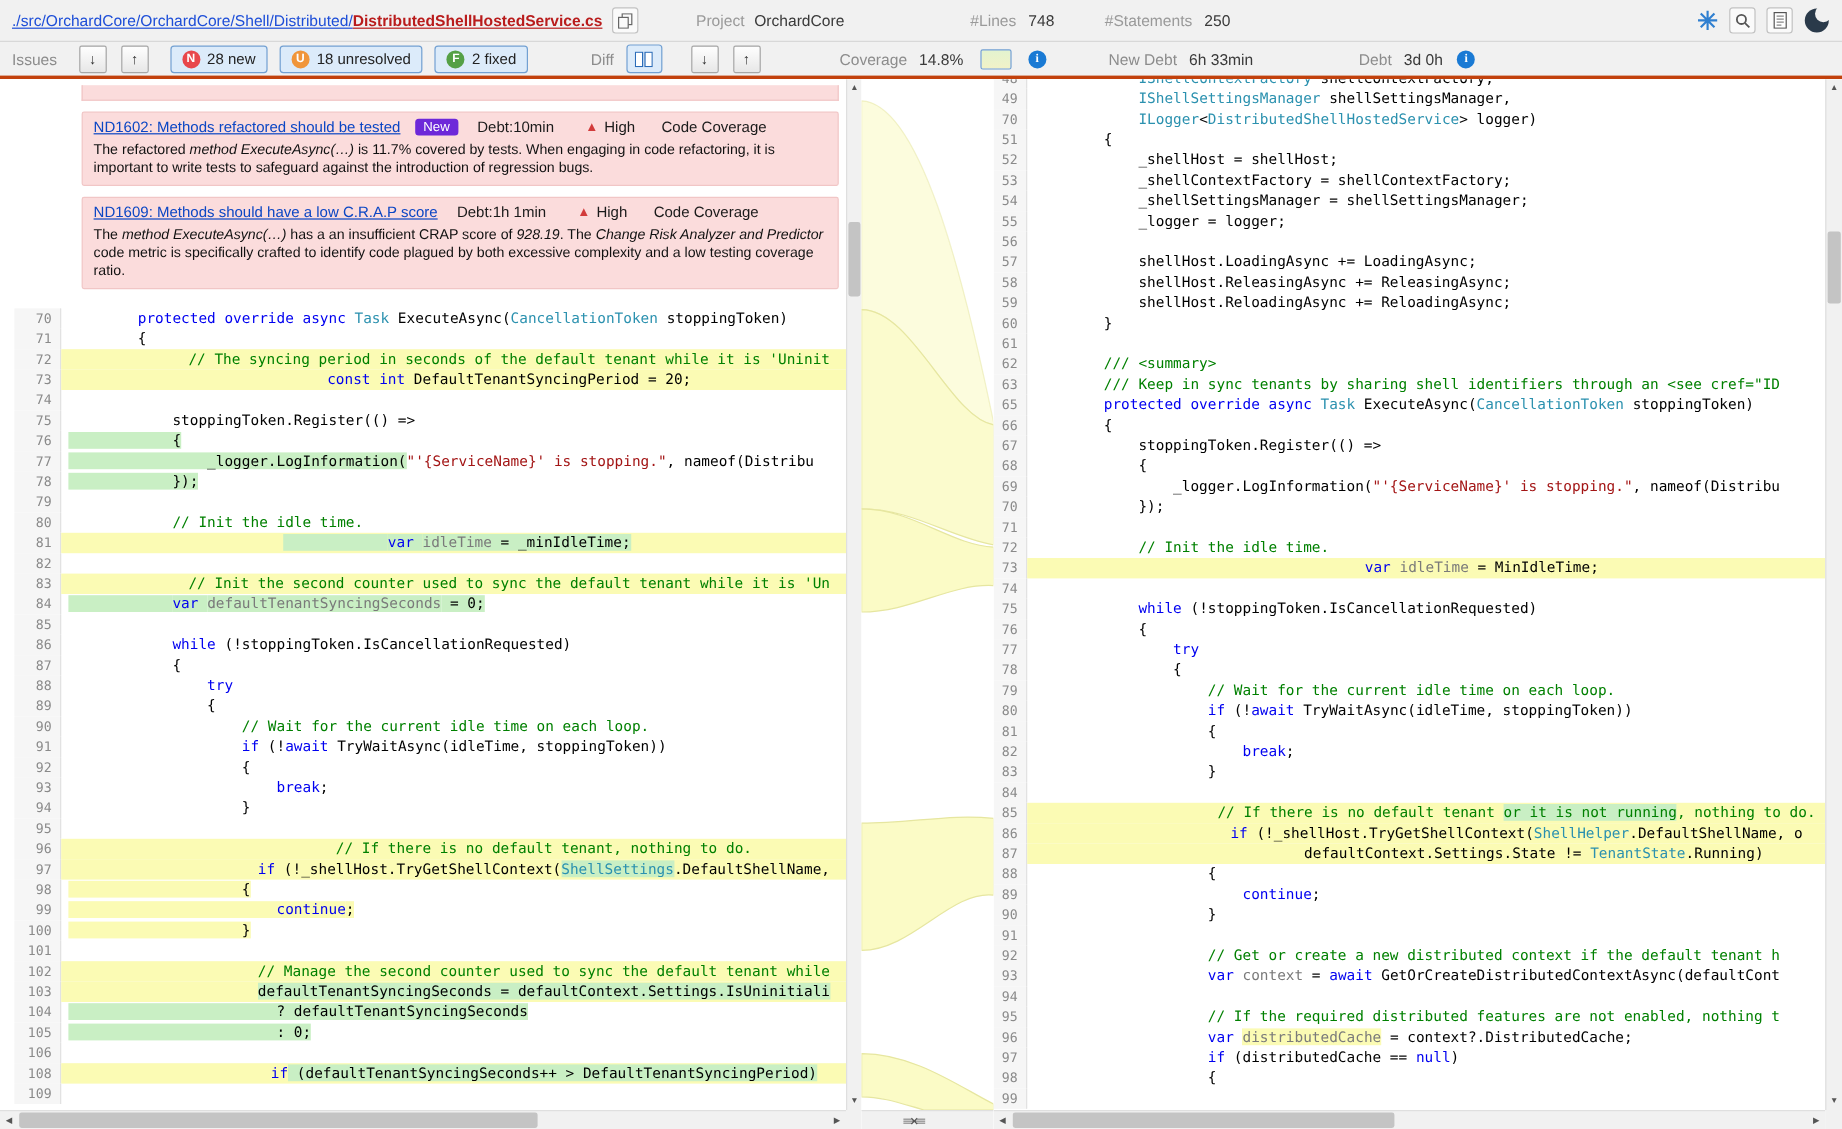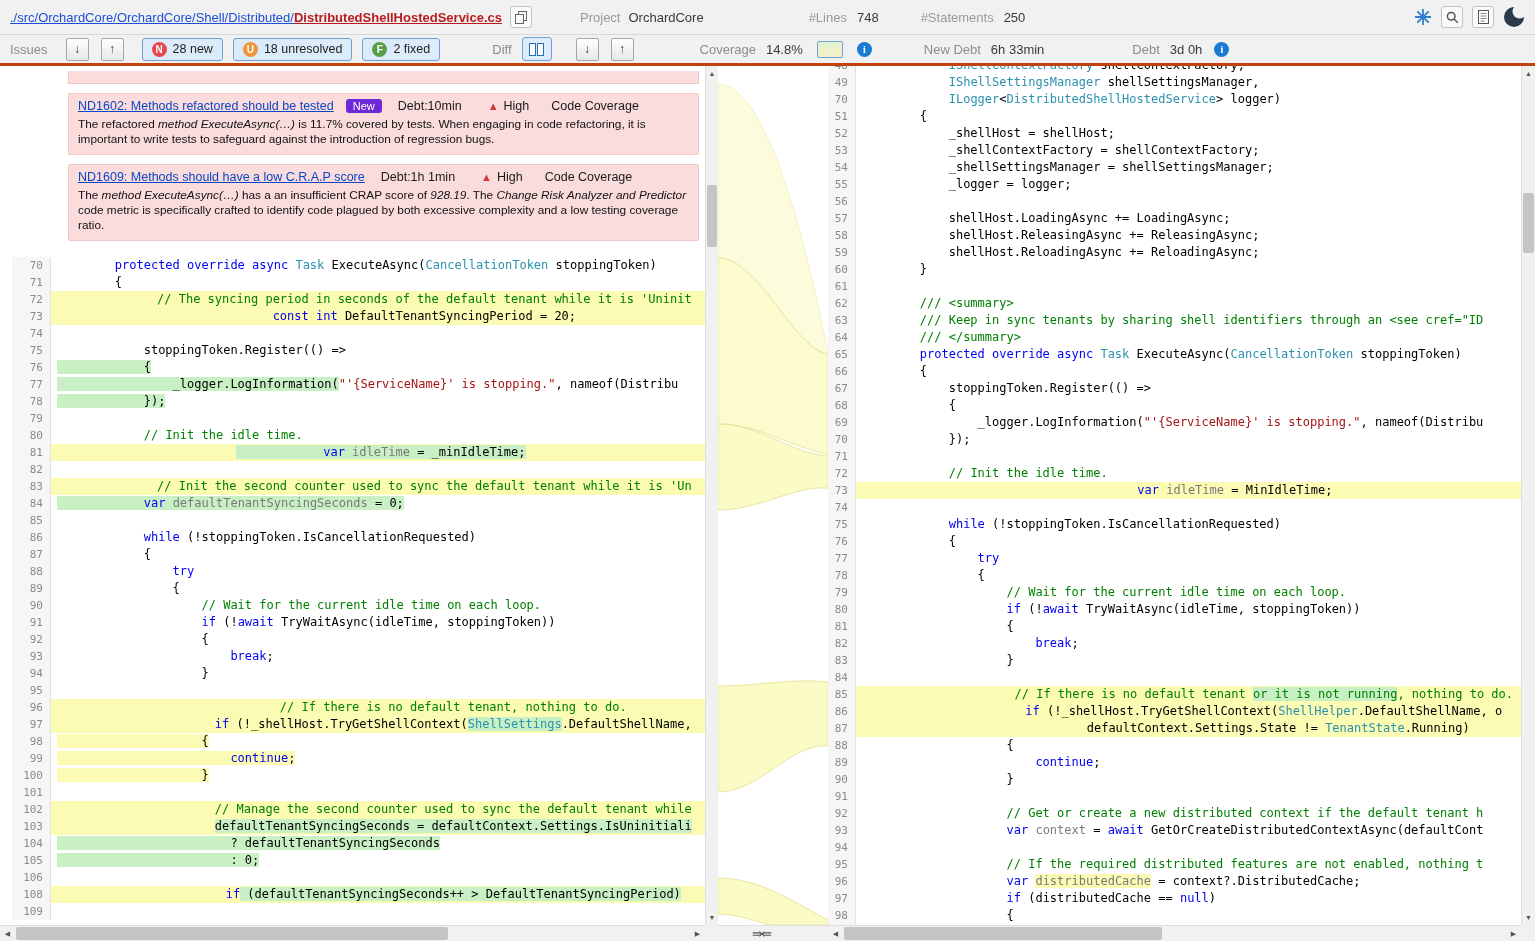--- a/index.html
+++ b/index.html
@@ -446,24 +446,20 @@
           </div>
           <div class="code-line">
             <span class="ln">62</span>
             <span class="lc"><span class="tk-p">        </span><span class="tk-c">/// &lt;summary&gt;</span></span>
           </div>
           <div class="code-line">
             <span class="ln">63</span>
             <span class="lc"><span class="tk-p">        </span><span class="tk-c">/// Keep in sync tenants by sharing shell identifiers through an &lt;see cref="ID</span></span>
           </div>
           <div class="code-line">
-            <span class="ln">64</span>
-            <span class="lc"><span class="tk-p">        </span><span class="tk-c">/// &lt;/summary&gt;</span></span>
-          </div>
-          <div class="code-line">
             <span class="ln">65</span>
             <span class="lc"><span class="tk-p">        </span><span class="tk-k">protected override async </span><span class="tk-t">Task</span><span class="tk-p"> ExecuteAsync(</span><span class="tk-t">CancellationToken</span><span class="tk-p"> stoppingToken)</span></span>
           </div>
           <div class="code-line">
             <span class="ln">66</span>
             <span class="lc"><span class="tk-p">        {</span></span>
           </div>
           <div class="code-line">
             <span class="ln">67</span>
             <span class="lc"><span class="tk-p">            stoppingToken.Register(() =&gt;</span></span>

